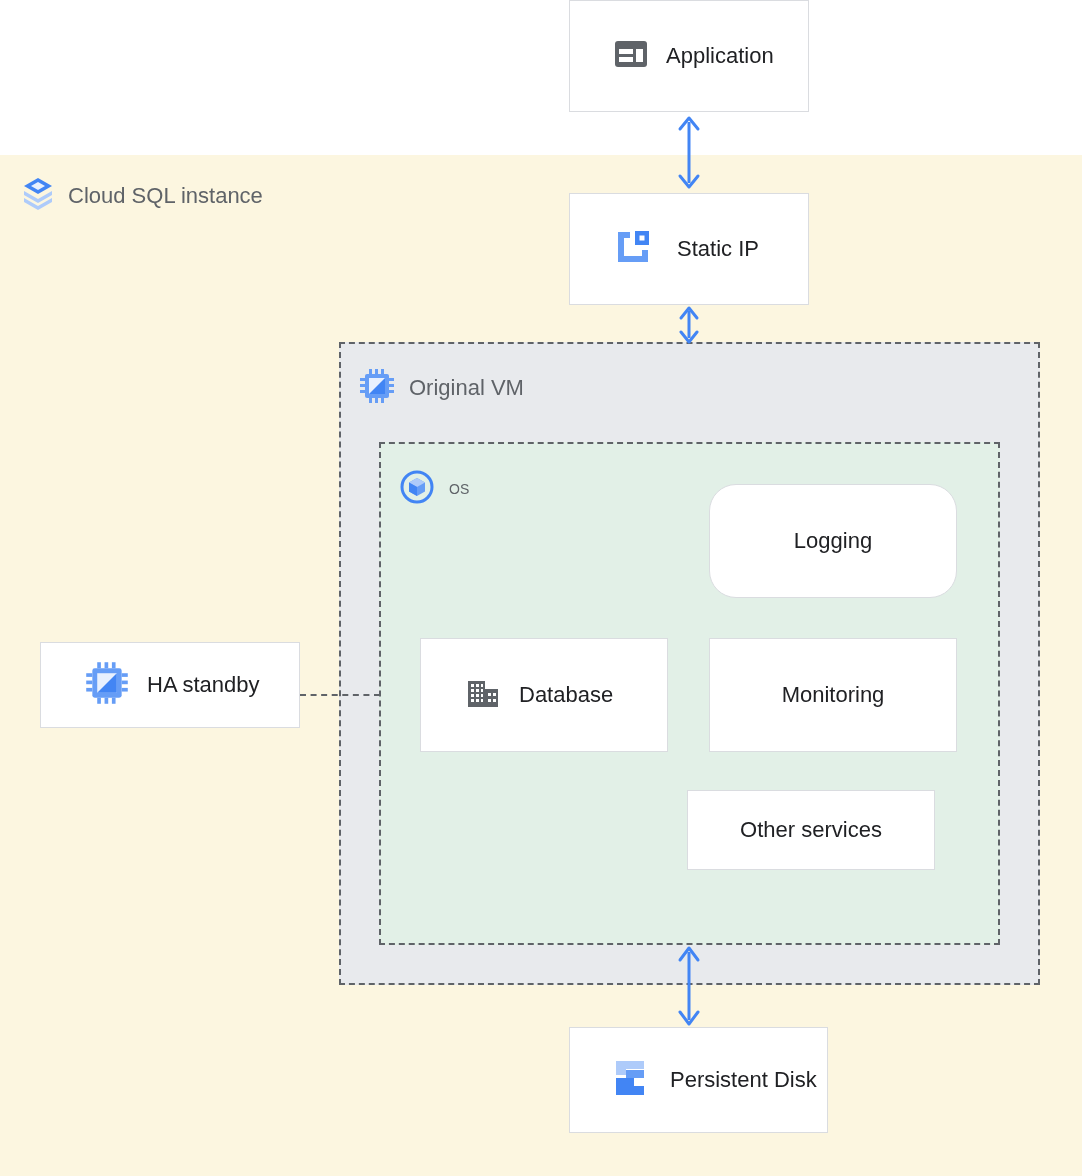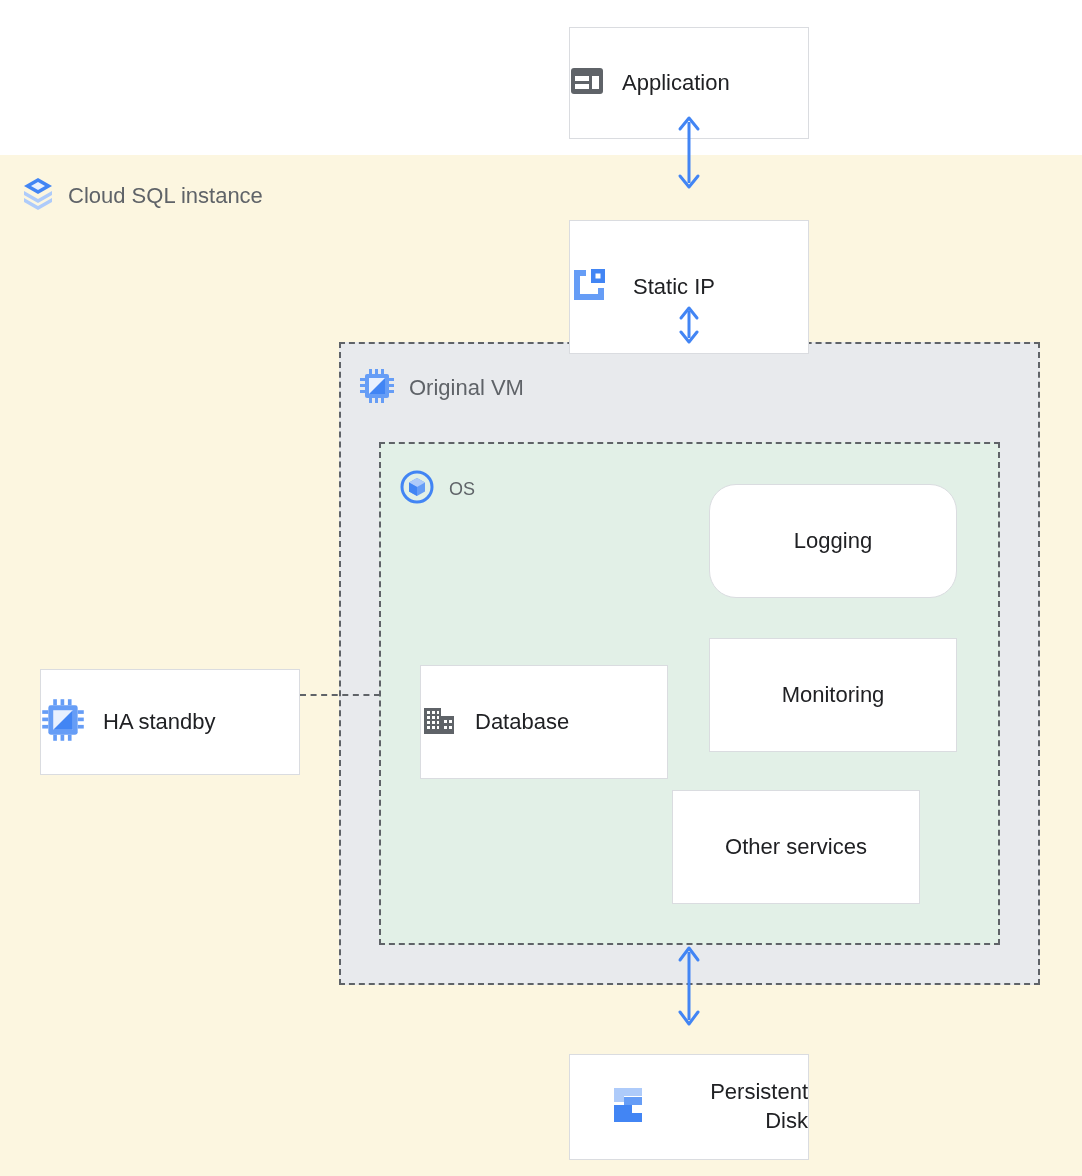--- a/index.html
+++ b/index.html
@@ -57,52 +57,52 @@
     gap: 14px;
   }
   .region-header .label {
     font-size: 22px;
     color: #5f6368;
     white-space: nowrap;
   }
   .hdr-cloudsql { left: 22px; top: 177px; }
   .hdr-vm       { left: 359px; top: 368px; }
   .hdr-os       { left: 399px; top: 469px; }
-  .hdr-os .label { font-size: 18px; }
+  .hdr-os .label { font-size: 14px; }
 
   
   .node {
     position: absolute;
     background: #ffffff;
     border: 1px solid #dadce0;
     box-sizing: border-box;
     display: flex;
     align-items: center;
     gap: 18px;
   }
   .node.centered {
     justify-content: center;
   }
   .node.iconed {
-    margin-top: 27px;
+    padding-left: 44px;
   }
   .node .node-label {
     font-size: 22px;
     color: #202124;
     line-height: 1.32;
   }
 
   .node-application     { left: 569px; top: 0px;    width: 240px; height: 112px; }
-  .node-staticip        { left: 569px; top: 193px;  width: 240px; height: 134px; gap: 25px; }
-  .node-hastandby       { left: 40px;  top: 642px;  width: 260px; height: 106px; }
+  .node-staticip        { left: 569px; top: 193px;  width: 240px; height: 112px; gap: 25px; }
+  .node-hastandby       { left: 40px;  top: 642px;  width: 260px; height: 86px; }
   .node-database        { left: 420px; top: 638px;  width: 248px; height: 114px; align-items: center; }
   .node-logging         { left: 709px; top: 484px;  width: 248px; height: 114px; border-radius: 27px; }
   .node-monitoring      { left: 709px; top: 638px;  width: 248px; height: 114px; }
-  .node-otherservices   { left: 672px; top: 790px;  width: 248px; height: 114px; }
-  .node-persistentdisk  { left: 569px; top: 1027px; width: 240px; height: 106px; text-align: right; }
+  .node-otherservices   { left: 687px; top: 790px;  width: 248px; height: 80px; }
+  .node-persistentdisk  { left: 569px; top: 1027px; width: 259px; height: 106px; }
   .node-persistentdisk  { padding-left: 42px; }
   .node-persistentdisk .node-label { line-height: 1.3; }
 
   
   .icon { flex: 0 0 auto; display: block; }
 
   
   .conn { position: absolute; }
   .arrow-app-staticip     { left: 669px; top: 112px;  width: 40px; height: 81px; }
   .arrow-staticip-vm      { left: 669px; top: 305px;  width: 40px; height: 39px; }

